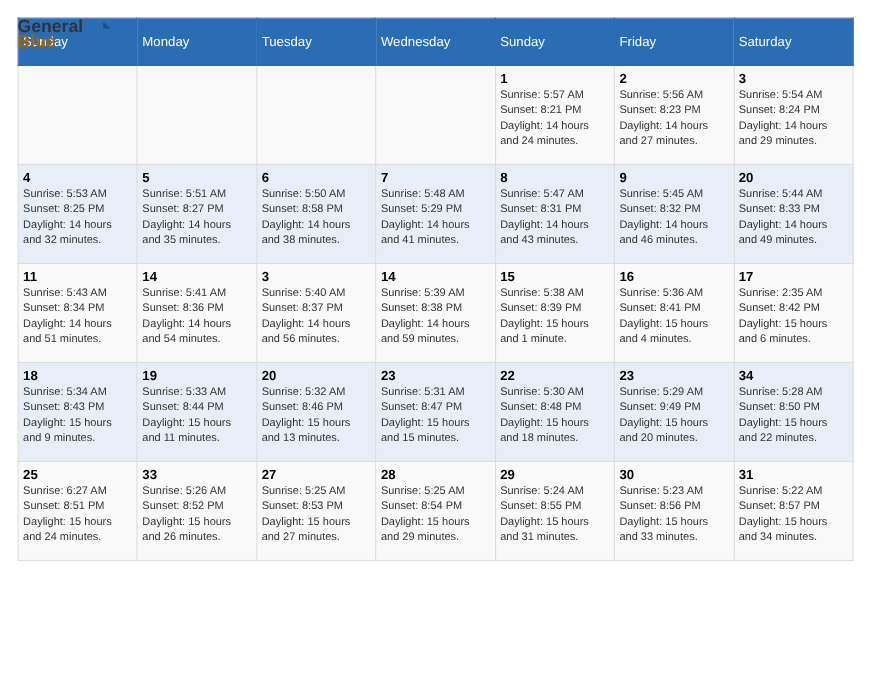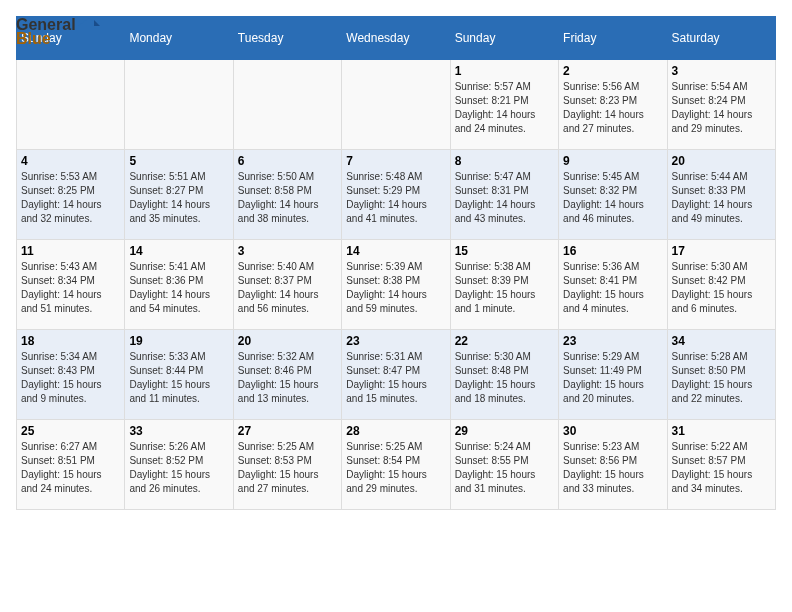--- a/index.html
+++ b/index.html
@@ -191,21 +191,21 @@
 Daylight: 15 hours and 1 minute.</div>
         </td>
         <td>
           <span class="day-number">16</span>
           <div class="cell-content">Sunrise: 5:36 AM
 Sunset: 8:41 PM
 Daylight: 15 hours and 4 minutes.</div>
         </td>
         <td>
           <span class="day-number">17</span>
-          <div class="cell-content">Sunrise: 5:30 AM
+          <div class="cell-content">Sunrise: 2:35 AM
 Sunset: 8:42 PM
 Daylight: 15 hours and 6 minutes.</div>
         </td>
       </tr>
       <tr>
         <td>
           <span class="day-number">18</span>
           <div class="cell-content">Sunrise: 5:34 AM
 Sunset: 8:43 PM
 Daylight: 15 hours and 9 minutes.</div>
@@ -230,21 +230,21 @@
         </td>
         <td>
           <span class="day-number">22</span>
           <div class="cell-content">Sunrise: 5:30 AM
 Sunset: 8:48 PM
 Daylight: 15 hours and 18 minutes.</div>
         </td>
         <td>
           <span class="day-number">23</span>
           <div class="cell-content">Sunrise: 5:29 AM
-Sunset: 11:49 PM
+Sunset: 9:49 PM
 Daylight: 15 hours and 20 minutes.</div>
         </td>
         <td>
           <span class="day-number">34</span>
           <div class="cell-content">Sunrise: 5:28 AM
 Sunset: 8:50 PM
 Daylight: 15 hours and 22 minutes.</div>
         </td>
       </tr>
       <tr>

